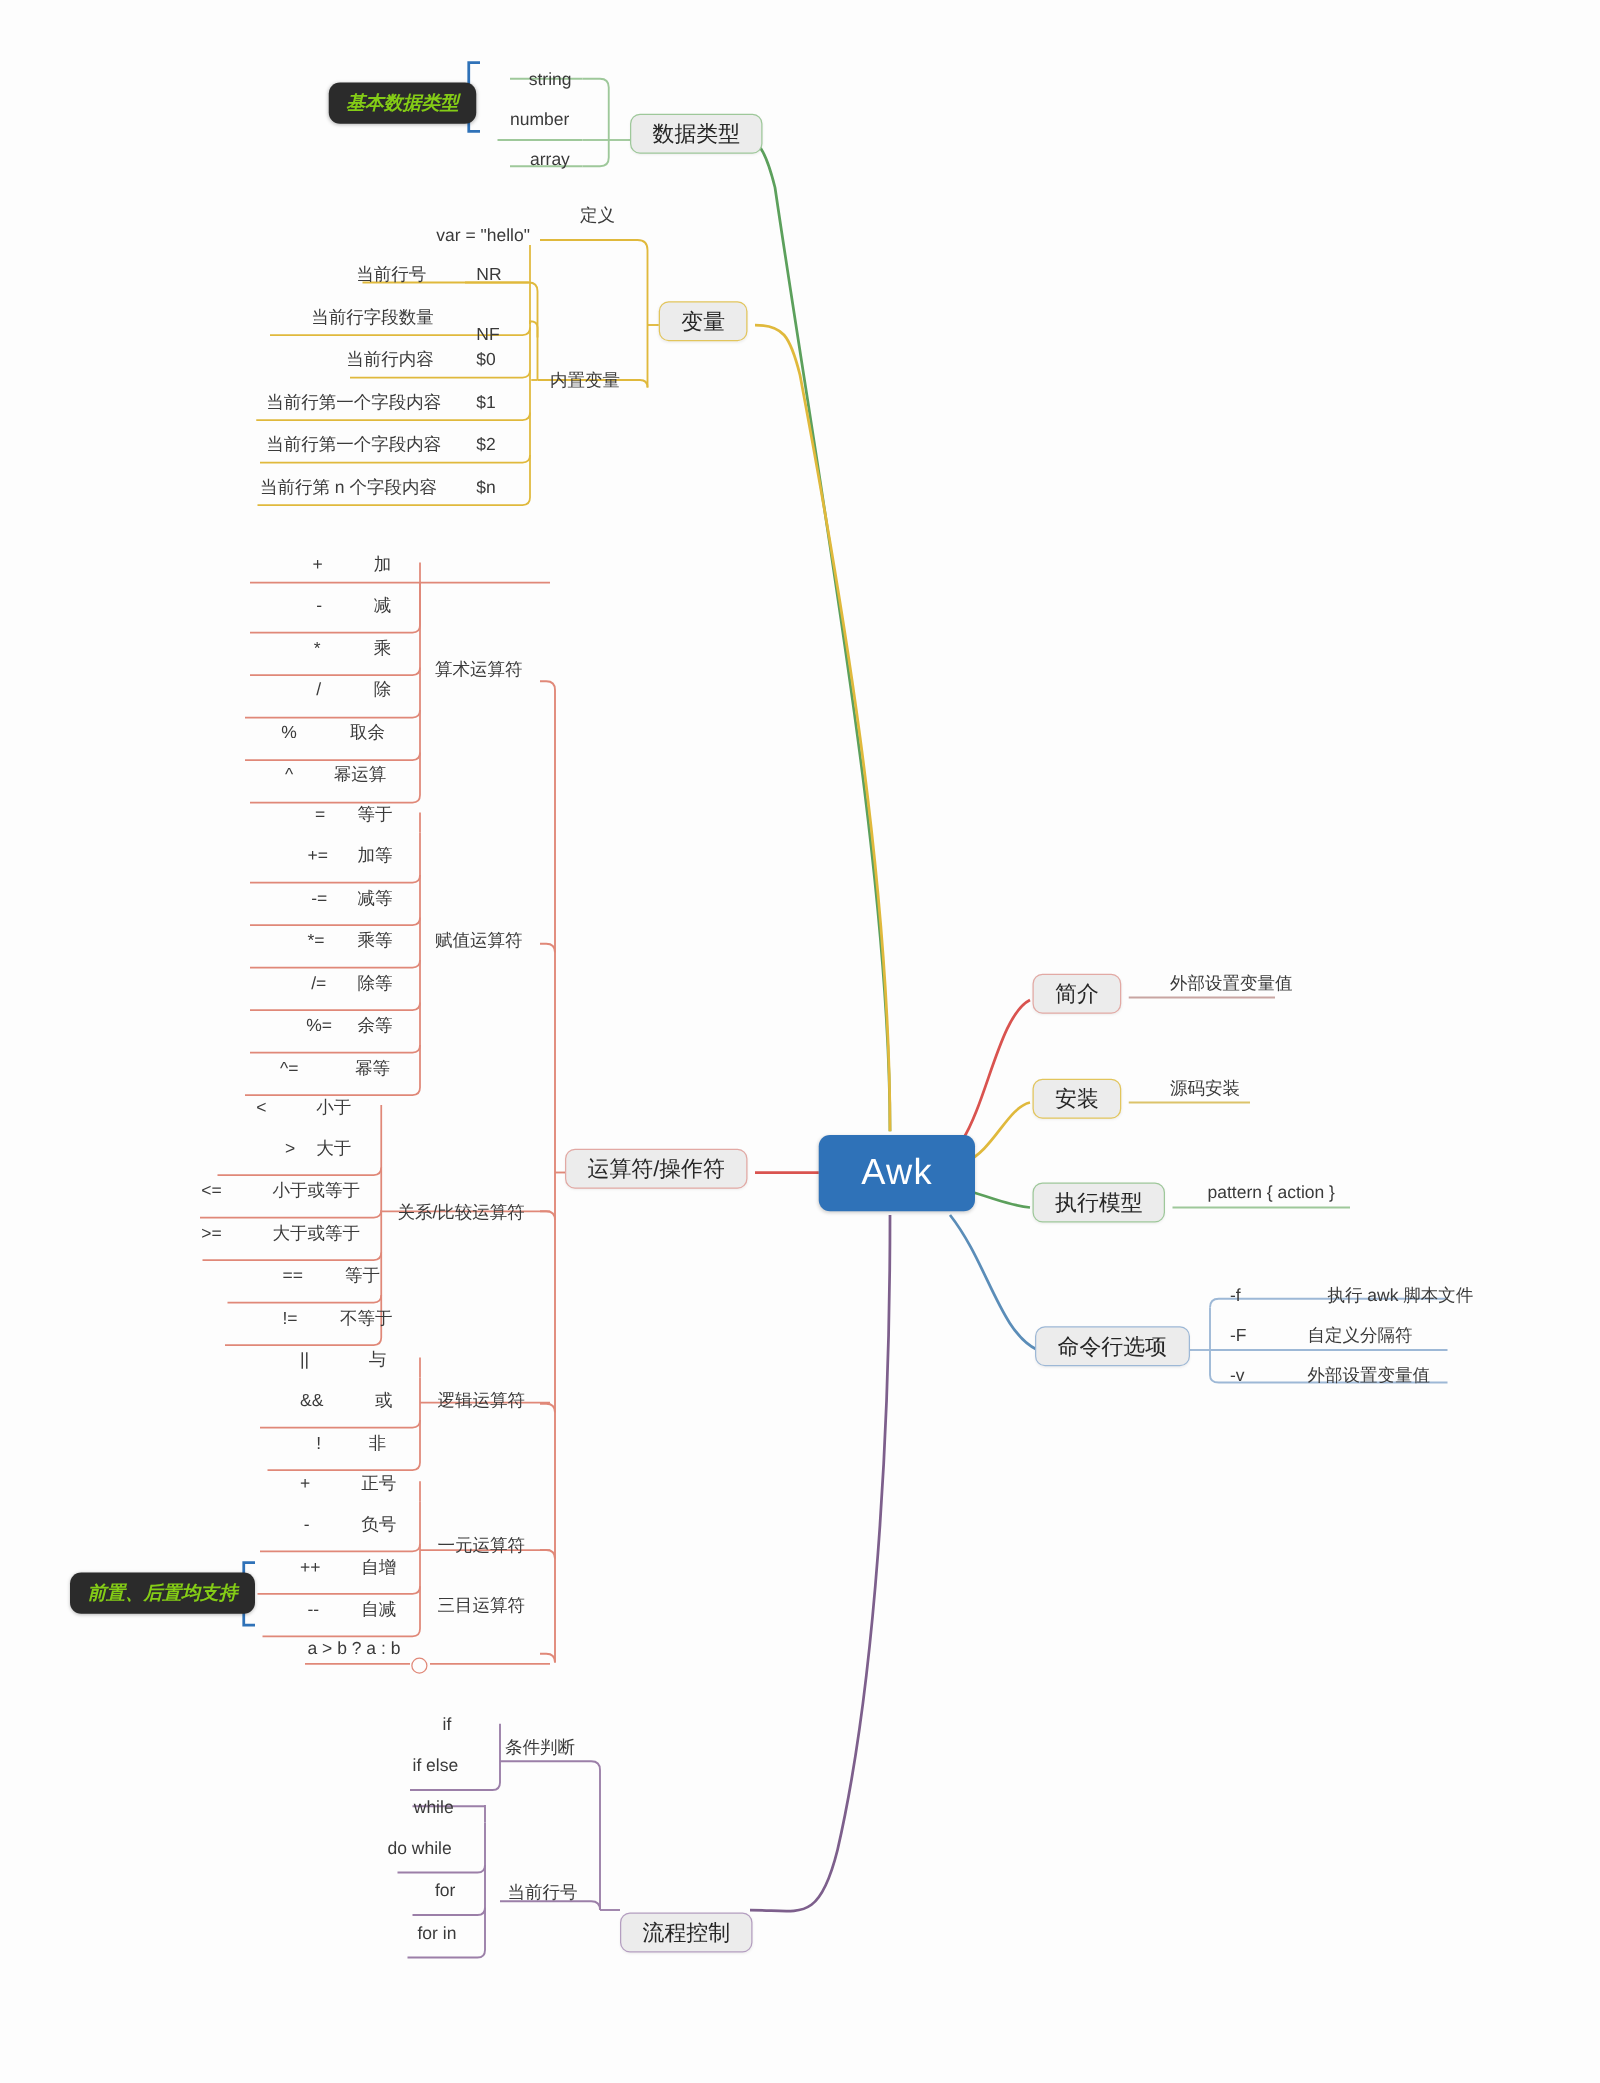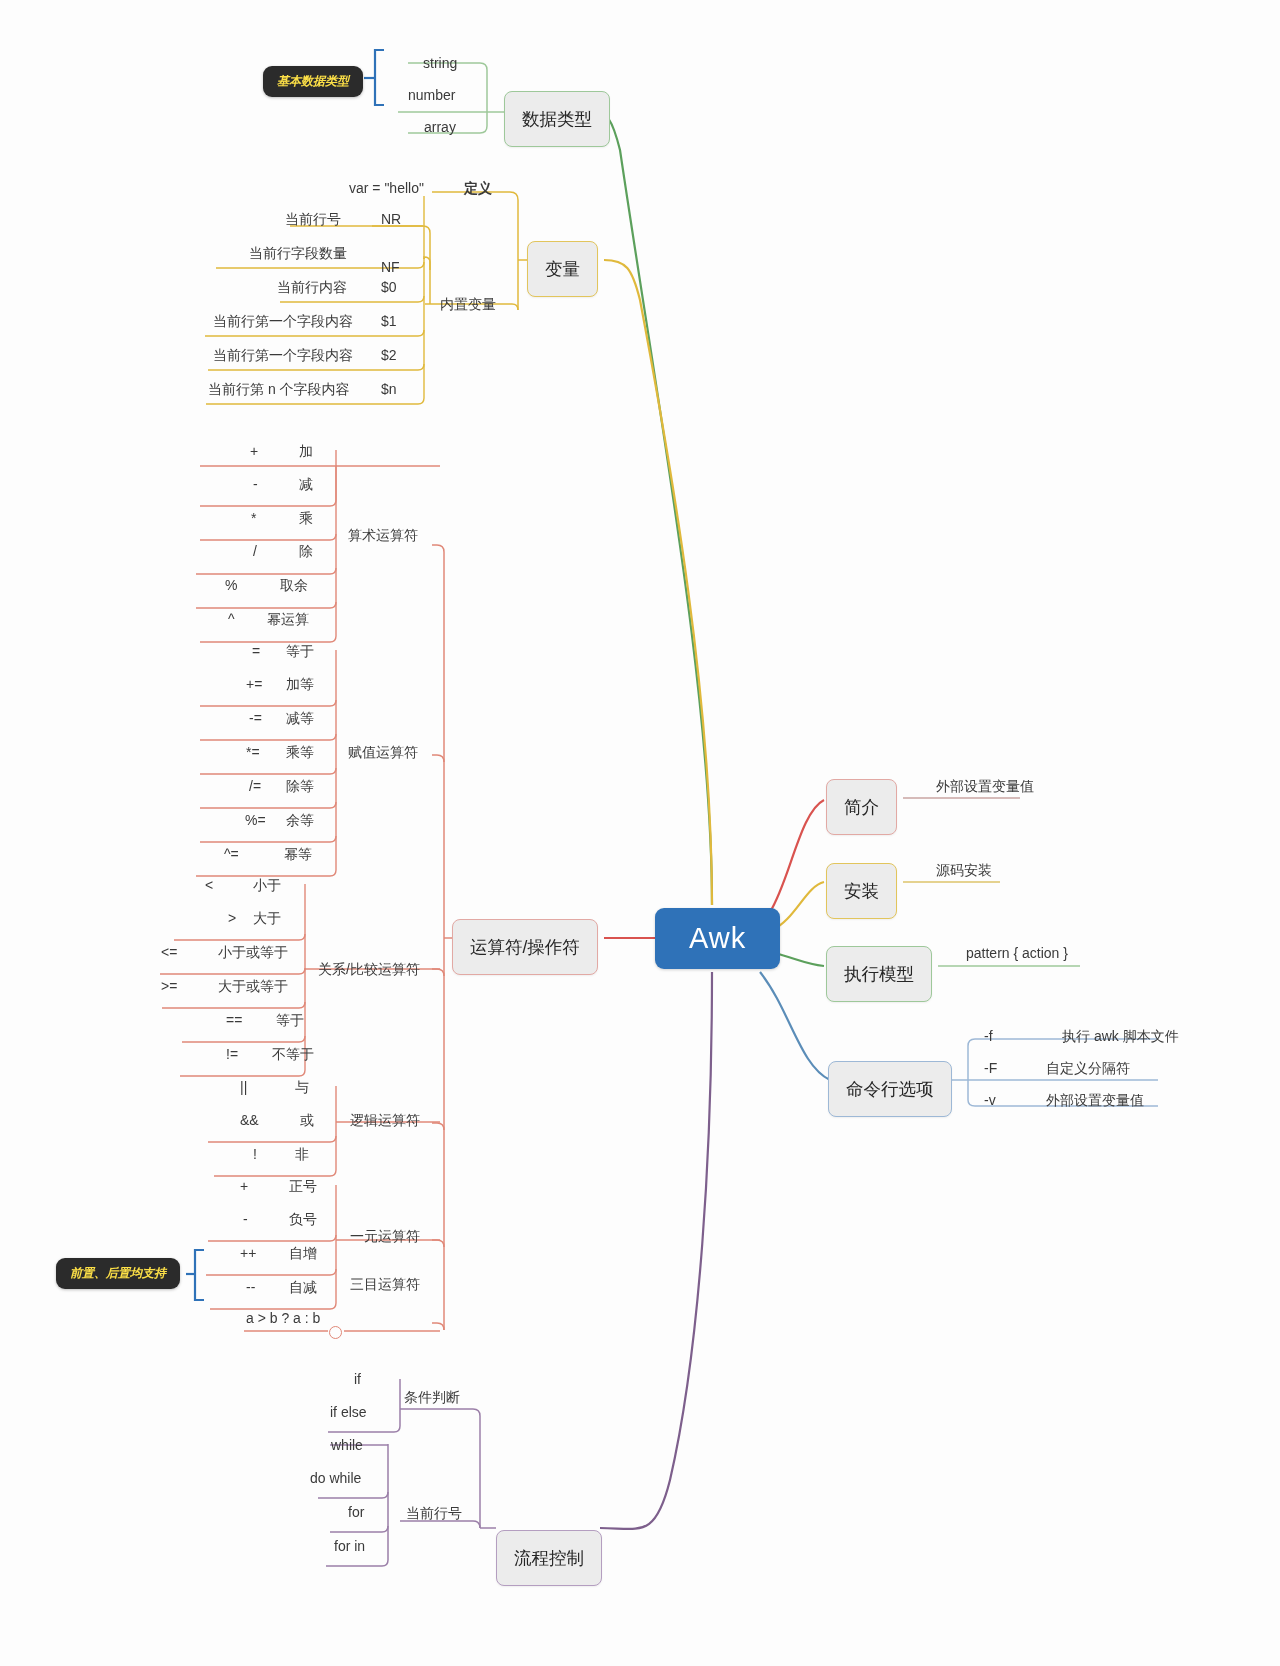--- a/index.html
+++ b/index.html
@@ -11,36 +11,36 @@
 
   
   .root{
     background:#2f72b8;color:#fff;border-radius:9px;
     font-size:29px;padding:14px 34px;letter-spacing:1px;
     box-shadow:0 1px 3px rgba(0,0,0,.18);
   }
   
   .lvl1{
     background:#ececec;border:1.6px solid #bbb;border-radius:8px;
-    font-size:17.5px;color:#262626;padding:15px 17px;
+    font-size:17.5px;color:#262626;padding:3px 17px;
     box-shadow:0 1px 2px rgba(0,0,0,.06);
   }
   .lvl1.red{border-color:#e2a9a4;}
   .lvl1.yellow{border-color:#e2c55c;}
   .lvl1.green{border-color:#9ec89a;}
   .lvl1.blue{border-color:#9db8d6;}
   .lvl1.purple{border-color:#b49ec0;margin-top:21px;}
 
   
   .leaf{font-size:14px;color:#3a3a3a;}
 
   
   .badge{
-    background:#2b2b2b;color:#fde047;border-radius:9px;
-    font-size:12px;font-style:italic;font-weight:bold;
+    background:#2b2b2b;color:#84cc16;border-radius:9px;
+    font-size:15px;font-style:italic;font-weight:bold;
     padding:7px 14px;box-shadow:0 1px 3px rgba(0,0,0,.25);
   }
   .ternary-dot{
     position:absolute;width:11px;height:11px;border-radius:50%;
     border:1.6px solid #e08878;background:#fdfdfd;
   }
 </style>
 </head>
 <body>
 
@@ -197,21 +197,21 @@
     <span>数据类型</span>
   </div>
   <div class="node leaf" style="left:423px;top:55px;">string</div>
   <div class="node leaf" style="left:408px;top:87px;">number</div>
   <div class="node leaf" style="left:424px;top:119px;">array</div>
   <div class="node badge" style="left:263px;top:66px;">基本数据类型</div>
 
   <div class="node lvl1 yellow" style="left:527px;top:241px;">
     <span>变量</span>
   </div>
-  <div class="node leaf" style="left:464px;top:180px;font-weight:bold;">定义</div>
+  <div class="node leaf" style="left:464px;top:164px;">定义</div>
   <div class="node leaf" style="left:349px;top:180px;">var = "hello"</div>
   <div class="node leaf" style="left:440px;top:296px;">内置变量</div>
 
   <div class="node leaf" style="left:285px;top:211px;">当前行号</div>
   <div class="node leaf" style="left:381px;top:211px;">NR</div>
   <div class="node leaf" style="left:249px;top:245px;">当前行字段数量</div>
   <div class="node leaf" style="left:381px;top:245px;margin-top:14px;">NF</div>
   <div class="node leaf" style="left:277px;top:279px;text-align:center;">当前行内容</div>
   <div class="node leaf" style="left:381px;top:279px;">$0</div>
   <div class="node leaf" style="left:213px;top:313px;">当前行第一个字段内容</div>

